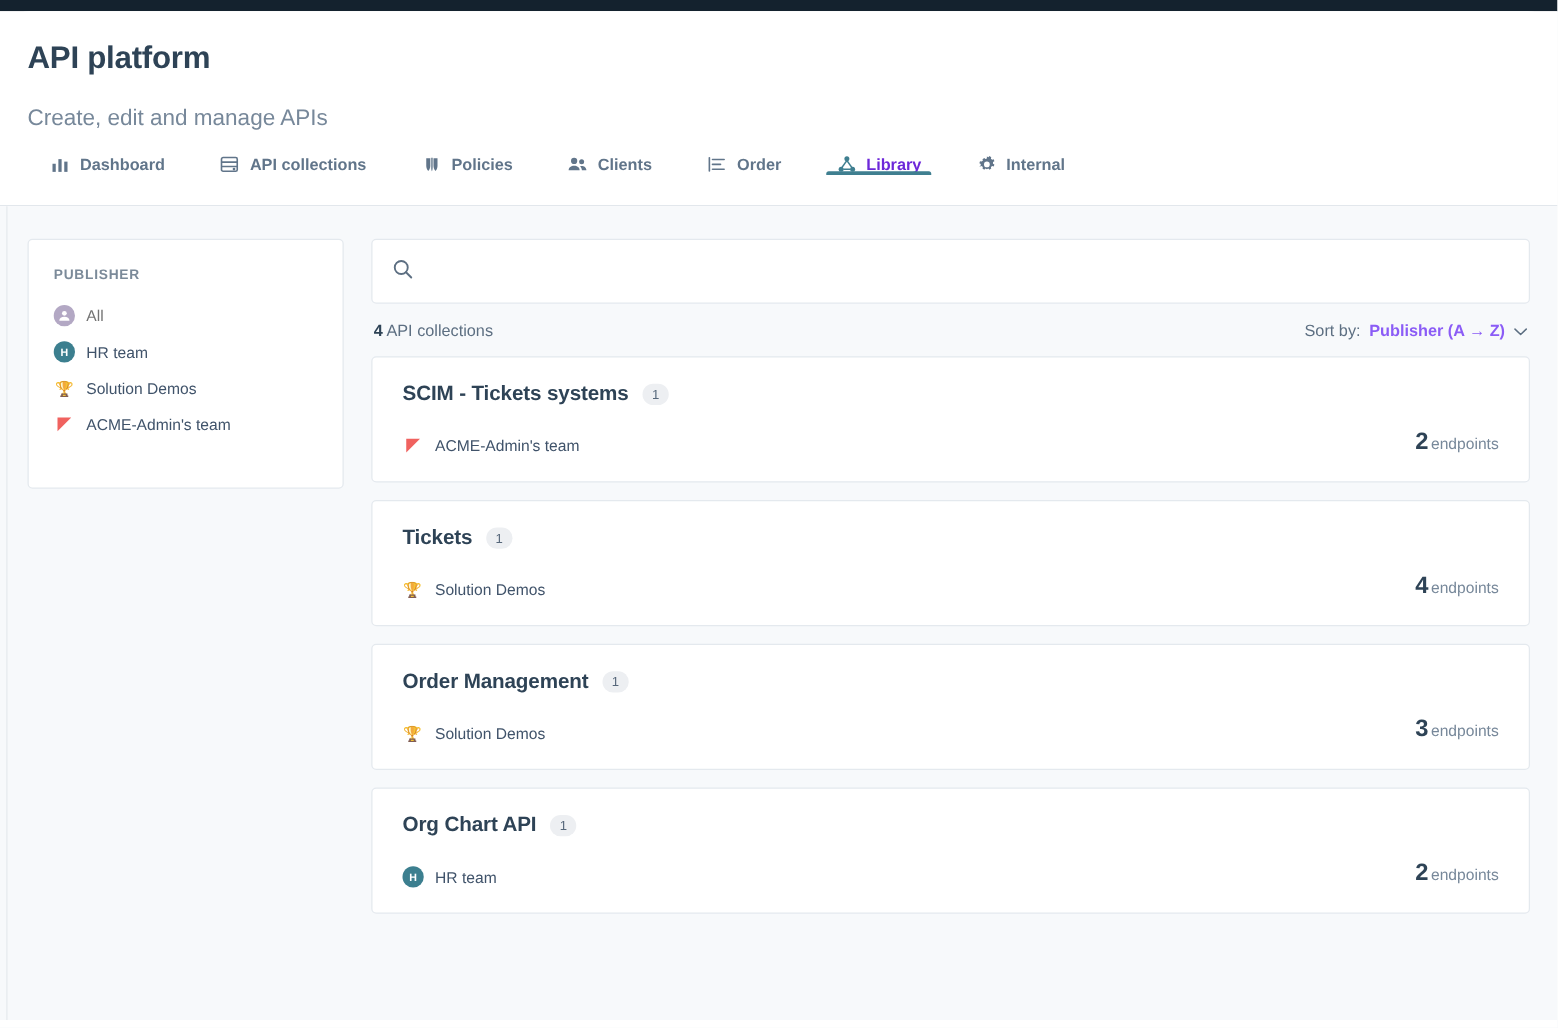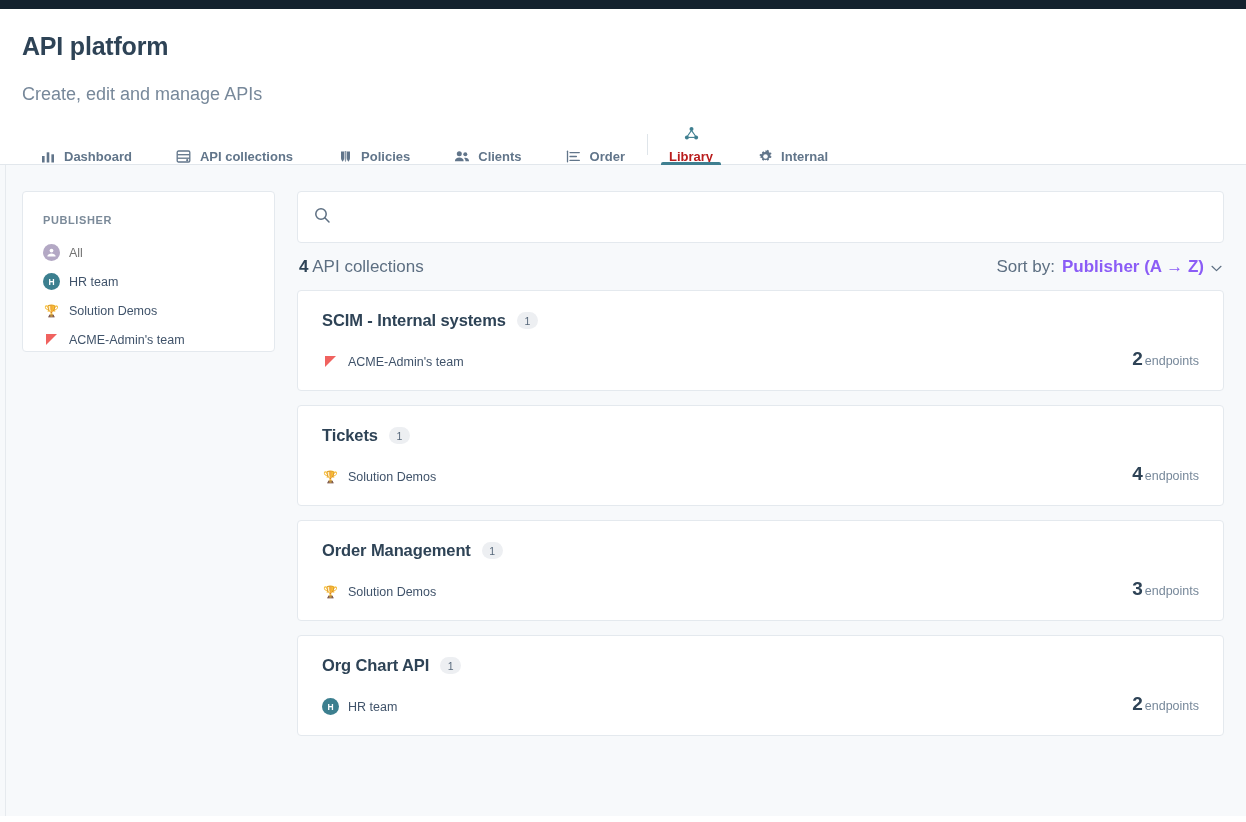--- a/index.html
+++ b/index.html
@@ -47,21 +47,21 @@
   }
   .page-subtitle {
     font-size: 18px;
     color: #77889a;
     margin-top: 23px;
   }
 
   
   .nav-tabs {
     display: flex;
-    align-items: flex-end;
+    align-items: flex-start;
     height: 42px;
     border-bottom: 1px solid #e2e7ec;
     background: #ffffff;
     padding-left: 18px;
   }
   .nav-tab {
     display: flex;
     align-items: center;
     gap: 8px;
     padding: 0 22px;
@@ -75,22 +75,21 @@
   .nav-tab + .nav-tab::before {
     content: "";
     position: absolute;
     left: 0;
     top: 9px;
     bottom: 9px;
     width: 1px;
     background: #dfe5ea;
   }
   .nav-tab.active {
-    color: #b91c1c;
-    flex-direction: column;
+    color: #6d28d9;
   }
   .nav-tab.active::after {
     content: "";
     position: absolute;
     left: 14px;
     right: 14px;
     bottom: -1px;
     height: 3px;
     background: #3f7f90;
     border-radius: 2px 2px 0 0;
@@ -124,21 +123,21 @@
   }
 
   
   .sidebar {
     width: 253px;
     flex: 0 0 253px;
     background: #ffffff;
     border: 1px solid #e4e9ee;
     border-radius: 4px;
     padding: 22px 0 26px 0;
-    height: 161px;
+    height: 200px;
   }
   .sidebar-heading {
     font-size: 11px;
     font-weight: bold;
     letter-spacing: 0.6px;
     color: #7b8a99;
     padding: 0 20px;
     margin-bottom: 12px;
   }
   .publisher-item {
@@ -207,21 +206,21 @@
     background: transparent;
   }
   .search-input::placeholder { color: #9aa8b5; }
 
   
   .results-bar {
     display: flex;
     align-items: center;
     justify-content: space-between;
     padding: 14px 2px 13px 2px;
-    font-size: 17px;
+    font-size: 13px;
     color: #5d6f82;
   }
   .results-count b { color: #2e4356; font-weight: bold; }
   .sort-control {
     display: flex;
     align-items: center;
     gap: 7px;
     cursor: pointer;
     color: #5d6f82;
   }
@@ -437,21 +436,21 @@
             <svg width="11" height="7" viewBox="0 0 11 7" fill="none">
               <path d="M1 1.3L5.5 5.6L10 1.3" stroke="#5d6f82" stroke-width="1.2" stroke-linecap="round" stroke-linejoin="round"></path>
             </svg>
           </span>
         </div>
       </div>
 
       <div id="collection-list">
           <div class="card">
             <div class="card-title-row">
-       <span class="card-title">SCIM - Internal systems</span>
+       <span class="card-title">SCIM - Tickets systems</span>
        <span class="card-badge">1</span>
      </div>
      <div class="card-bottom-row">
        <div class="card-publisher">
          <span class="pub-avatar avatar-flag">
                   <span class="flag-shape"></span>
                 </span>
          <span>ACME-Admin's team</span>
        </div>
        <div class="endpoints">

